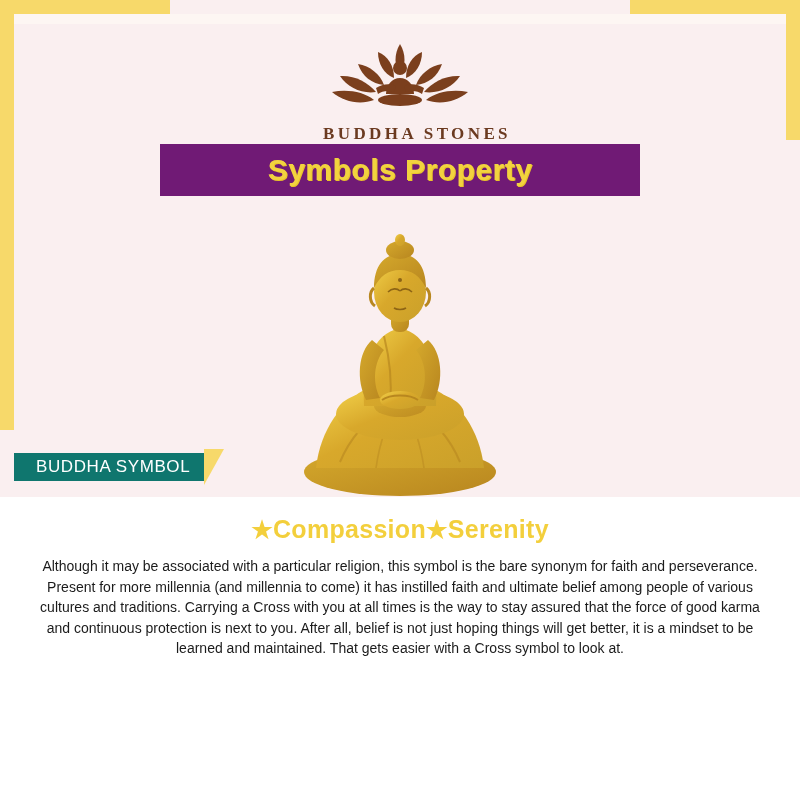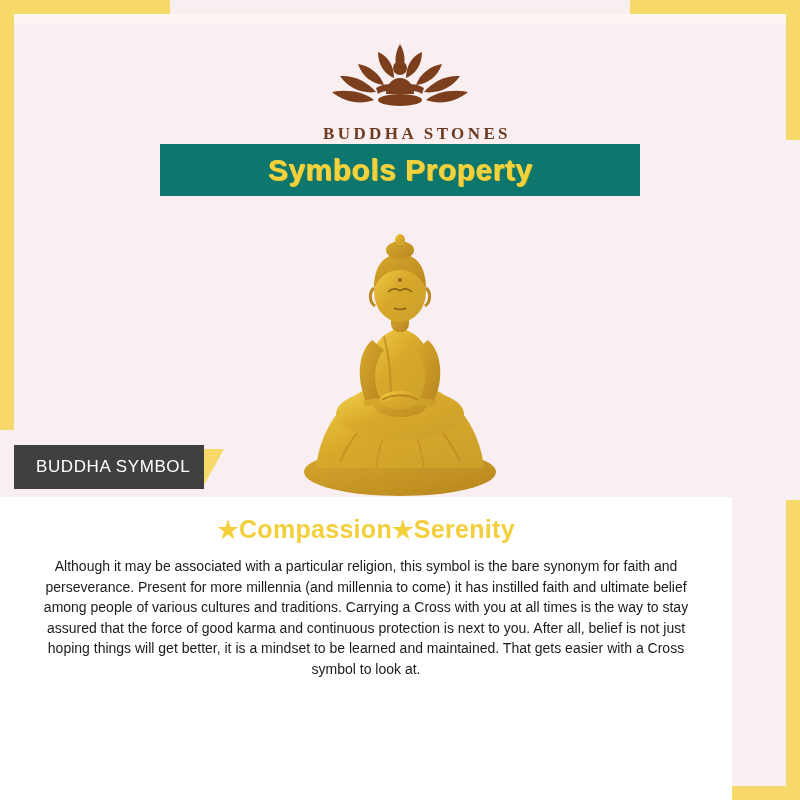--- a/index.html
+++ b/index.html
@@ -68,21 +68,21 @@
     padding-left: 34px;
   }
 
   
   .title-banner {
     position: absolute;
     left: 160px;
     top: 144px;
     width: 480px;
     height: 52px;
-    background: #0f766e;
+    background: #701a75;
     z-index: 3;
     display: flex;
     align-items: center;
     justify-content: center;
   }
   .title-text {
     font-size: 30px;
     font-weight: bold;
     color: #f2d33f;
     letter-spacing: 0.5px;
@@ -108,43 +108,43 @@
   .ribbon {
     position: absolute;
     left: 14px;
     top: 449px;
     height: 36px;
     z-index: 5;
     display: flex;
     align-items: center;
   }
   .ribbon-body {
-    background: #404040;
-    height: 44px;
+    background: #0f766e;
+    height: 28px;
     padding: 0 14px 0 22px;
     display: flex;
     align-items: center;
     color: #ffffff;
     font-size: 17px;
     letter-spacing: 0.6px;
     font-family: "Liberation Sans", sans-serif;
   }
   .ribbon-tail {
     width: 0;
     height: 0;
     border-top: 36px solid #f7d96a;
     border-right: 20px solid transparent;
   }
 
   
   .content-panel {
     position: absolute;
     left: 0;
     top: 497px;
-    width: 732px;
+    width: 800px;
     height: 303px;
     background: #ffffff;
     z-index: 4;
   }
 
   .subtitle {
     margin: 0;
     padding-top: 18px;
     text-align: center;
     font-size: 25px;

